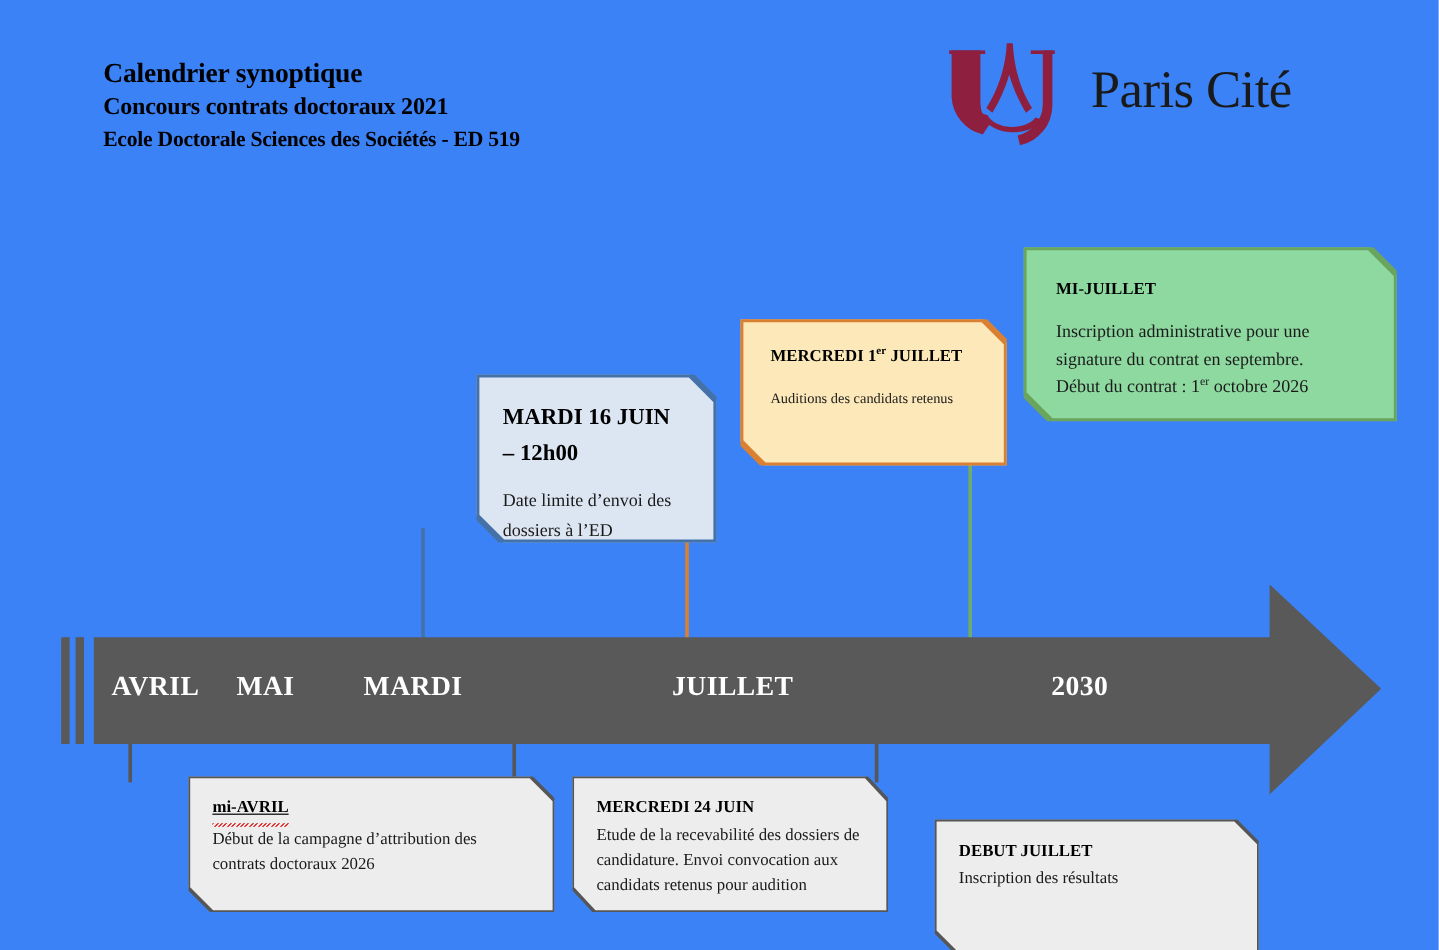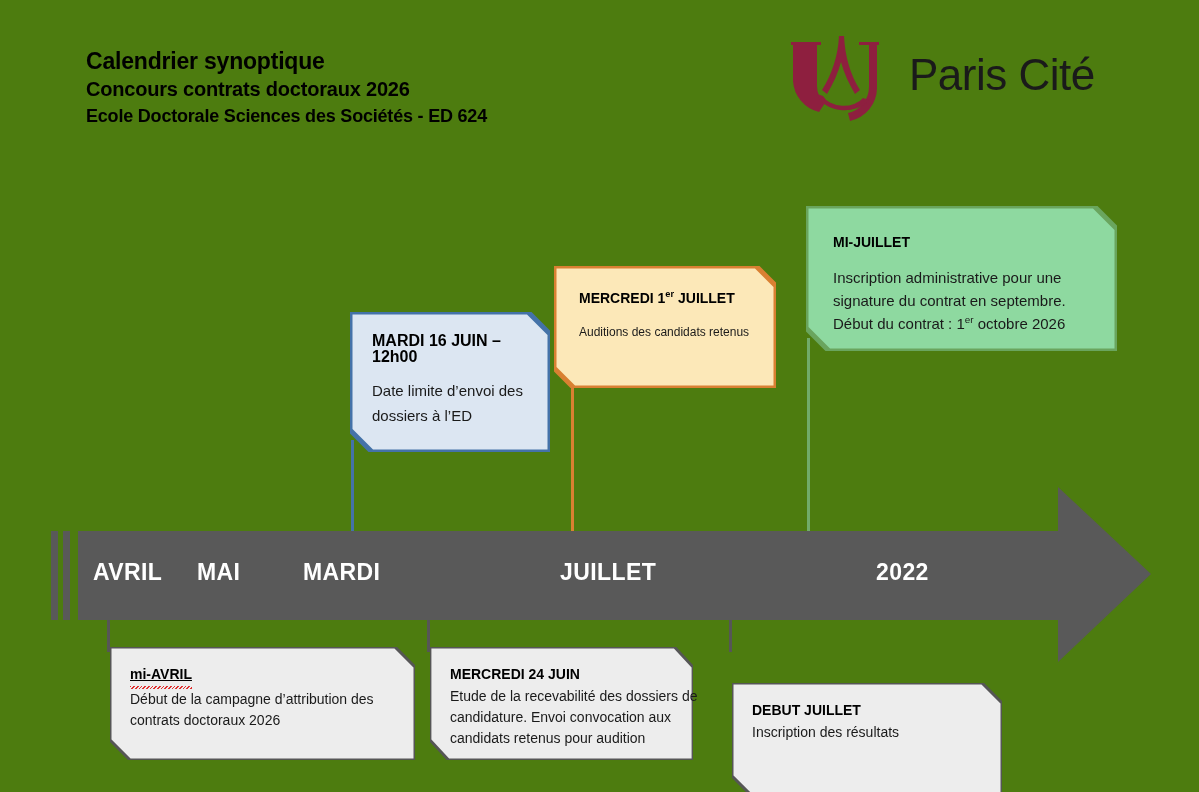--- a/index.html
+++ b/index.html
@@ -8,22 +8,23 @@
     background: #ffffff;
   }
   body {
     font-family: "Liberation Sans", sans-serif;
     color: #1a1a1a;
   }
   #page {
     position: relative;
     width: 1199px;
     height: 792px;
-    background: #4d7c0f;
+    background: #3b82f6;
     overflow: hidden;
+    font-family: Liberation Serif, serif;
   }
 
   
   .header-title {
     position: absolute;
     left: 86px;
     top: 46px;
     width: 640px;
   }
   .header-title .line1 {
@@ -102,20 +103,21 @@
     font-weight: bold;
     font-size: 23px;
     letter-spacing: 0.4px;
     white-space: nowrap;
   }
 
   
   .callout {
     position: absolute;
     box-sizing: border-box;
+    margin-left: 47px;
   }
   .callout .inner {
     position: relative;
     width: 100%;
     height: 100%;
   }
   .callout svg.shape {
     position: absolute;
     left: 0; top: 0;
     width: 100%; height: 100%;
@@ -128,25 +130,25 @@
     font-weight: bold;
     color: #000000;
   }
   .callout .body {
     color: #1a1a1a;
   }
 
   
   #box-blue { left: 350px; top: 312px; width: 200px; height: 140px; }
   #box-blue .txt { padding: 21px 0 0 22px; }
-  #box-blue .ttl { font-size: 16px; line-height: 16px; width: 146px; }
+  #box-blue .ttl { font-size: 19px; line-height: 30px; width: 146px; }
   #box-blue .body { font-size: 15px; line-height: 25px; margin-top: 13px; width: 160px; }
 
   
-  #box-orange { left: 554px; top: 266px; width: 222px; height: 122px; }
+  #box-orange { left: 570px; top: 266px; width: 222px; height: 122px; }
   #box-orange .txt { padding: 22px 0 0 25px; }
   #box-orange .ttl { font-size: 14px; line-height: 20px; }
   #box-orange .body { font-size: 12px; line-height: 25px; margin-top: 12px; width: 180px; }
 
   
   #box-green { left: 806px; top: 206px; width: 311px; height: 145px; }
   #box-green .txt { padding: 26px 0 0 27px; }
   #box-green .ttl { font-size: 14px; line-height: 20px; }
   #box-green .body { font-size: 15px; line-height: 23px; margin-top: 14px; width: 268px; }
 
@@ -191,22 +193,22 @@
 
   sup { font-size: 0.66em; vertical-align: super; line-height: 0; }
 </style>
 </head>
 <body>
 
 <div id="page">
 
   <div class="header-title">
     <div class="line1">Calendrier synoptique</div>
-    <div class="line2">Concours contrats doctoraux 2026</div>
-    <div class="line3">Ecole Doctorale Sciences des Sociétés - ED 624</div>
+    <div class="line2">Concours contrats doctoraux 2021</div>
+    <div class="line3">Ecole Doctorale Sciences des Sociétés - ED 519</div>
   </div>
 
   <div class="logo">
     <span class="logo-mark">
       <svg viewBox="0 0 112 96" width="112" height="96" aria-hidden="true">
         <g fill="#8E1F3F">
 
           <path d="M10 14 h24 v44 a22 22 0 0 0 8 17 l-6 9 a34 34 0 0 1 -26 -31 z"></path>
 
           <path d="M86 14 h8 v46 a34 34 0 0 1 -27 33 l-2 -8 a27 27 0 0 0 21 -26 z"></path>
@@ -240,21 +242,21 @@
     <svg viewBox="0 0 1073 175" width="1073" height="175" preserveAspectRatio="none" aria-hidden="true">
       <polygon points="0,44 980,44 980,0 1073,87 980,175 980,133 0,133" fill="#595959"></polygon>
     </svg>
   </div>
 
   <div class="tl-labels">
     <span class="tl-label" style="left:15px">AVRIL</span>
     <span class="tl-label" style="left:119px">MAI</span>
     <span class="tl-label" style="left:225px">MARDI</span>
     <span class="tl-label" style="left:482px">JUILLET</span>
-    <span class="tl-label" style="left:798px">2022</span>
+    <span class="tl-label" style="left:798px">2030</span>
   </div>
 
   <div class="callout" id="box-blue">
     <div class="inner">
       <svg class="shape" viewBox="0 0 200 140" preserveAspectRatio="none" aria-hidden="true">
         <polygon points="0,0 178,0 200,22 200,140 22,140 0,118" fill="#DCE6F2" stroke="#4472A8" stroke-width="5"></polygon>
       </svg>
       <div class="txt">
         <div class="ttl">MARDI 16 JUIN – 12h00</div>
         <div class="body">Date limite d’envoi des dossiers à l’ED</div>

